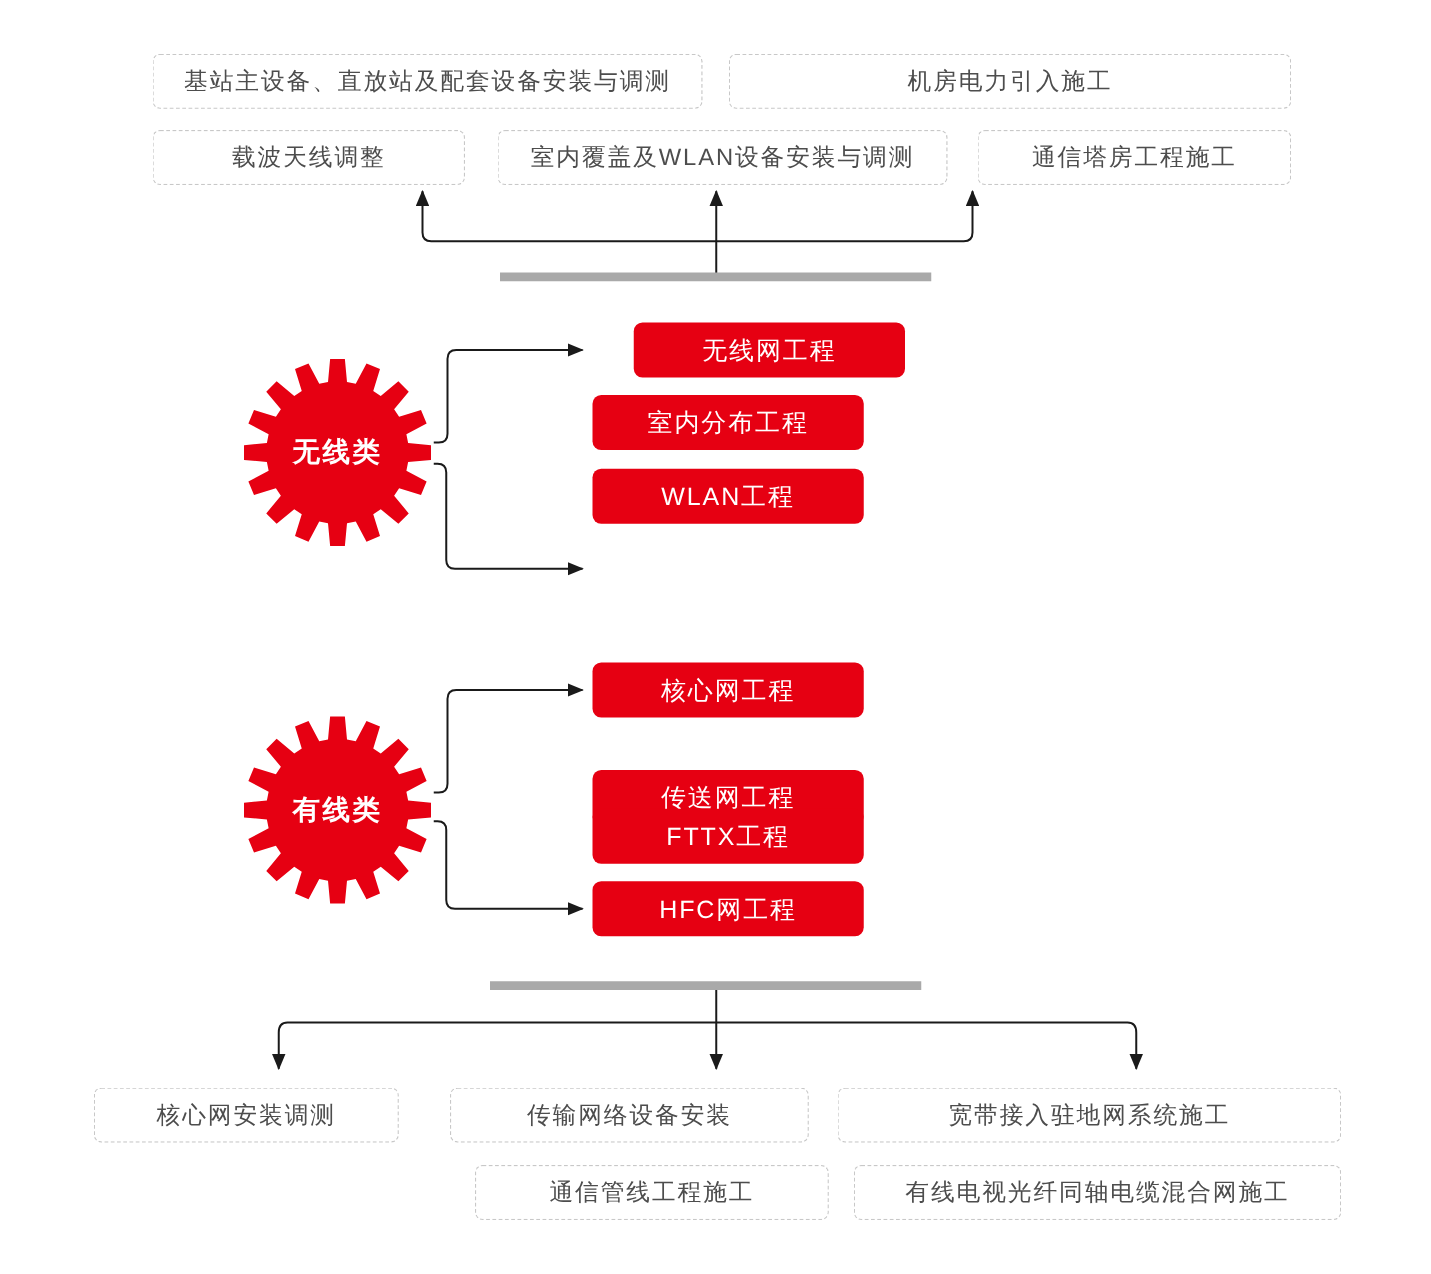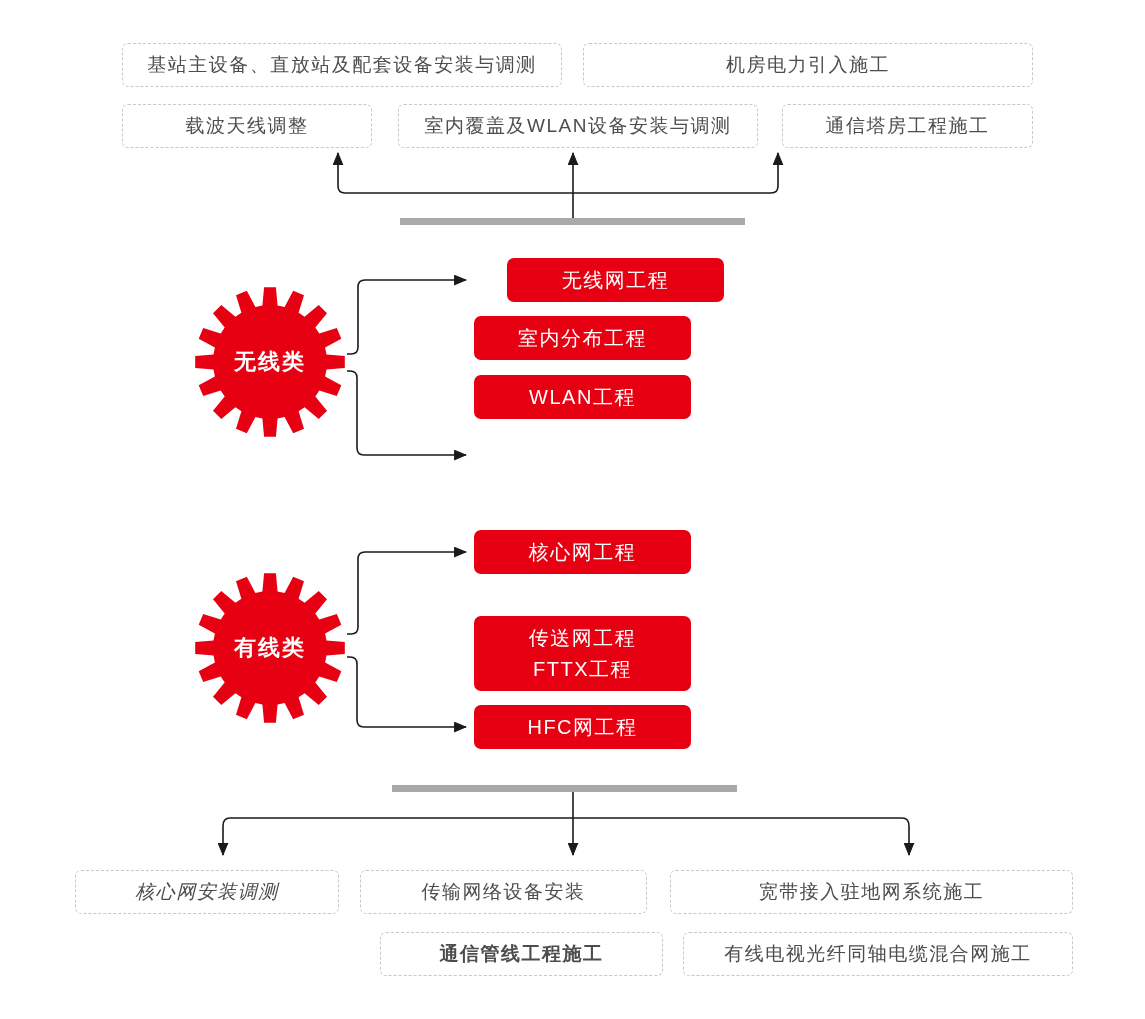--- a/index.html
+++ b/index.html
@@ -70,19 +70,19 @@
 
   <div class="red-btn" style="top:258px;margin-left:33px;">无线网工程</div>
   <div class="red-btn" style="top:316px;">室内分布工程</div>
   <div class="red-btn" style="top:375px;">WLAN工程</div>
 
   <div class="red-btn" style="top:530px;">核心网工程</div>
   <div class="red-btn" style="top:588px;margin-top:28px;">传送网工程</div>
   <div class="red-btn" style="top:647px;">FTTX工程</div>
   <div class="red-btn" style="top:705px;">HFC网工程</div>
 
-  <div class="dash-box" style="left:75px;  top:870px; width:264px;font-style:italic;">核心网安装调测</div>
+  <div class="dash-box" style="left:75px;  top:870px; width:244px;">核心网安装调测</div>
   <div class="dash-box" style="left:360px; top:870px; width:287px;">传输网络设备安装</div>
   <div class="dash-box" style="left:670px; top:870px; width:403px;">宽带接入驻地网系统施工</div>
-  <div class="dash-box" style="left:380px; top:932px; width:283px;font-weight:bold;">通信管线工程施工</div>
+  <div class="dash-box" style="left:380px; top:932px; width:283px;">通信管线工程施工</div>
   <div class="dash-box" style="left:683px; top:932px; width:390px;">有线电视光纤同轴电缆混合网施工</div>
 
 </div>
 
 </body></html>

